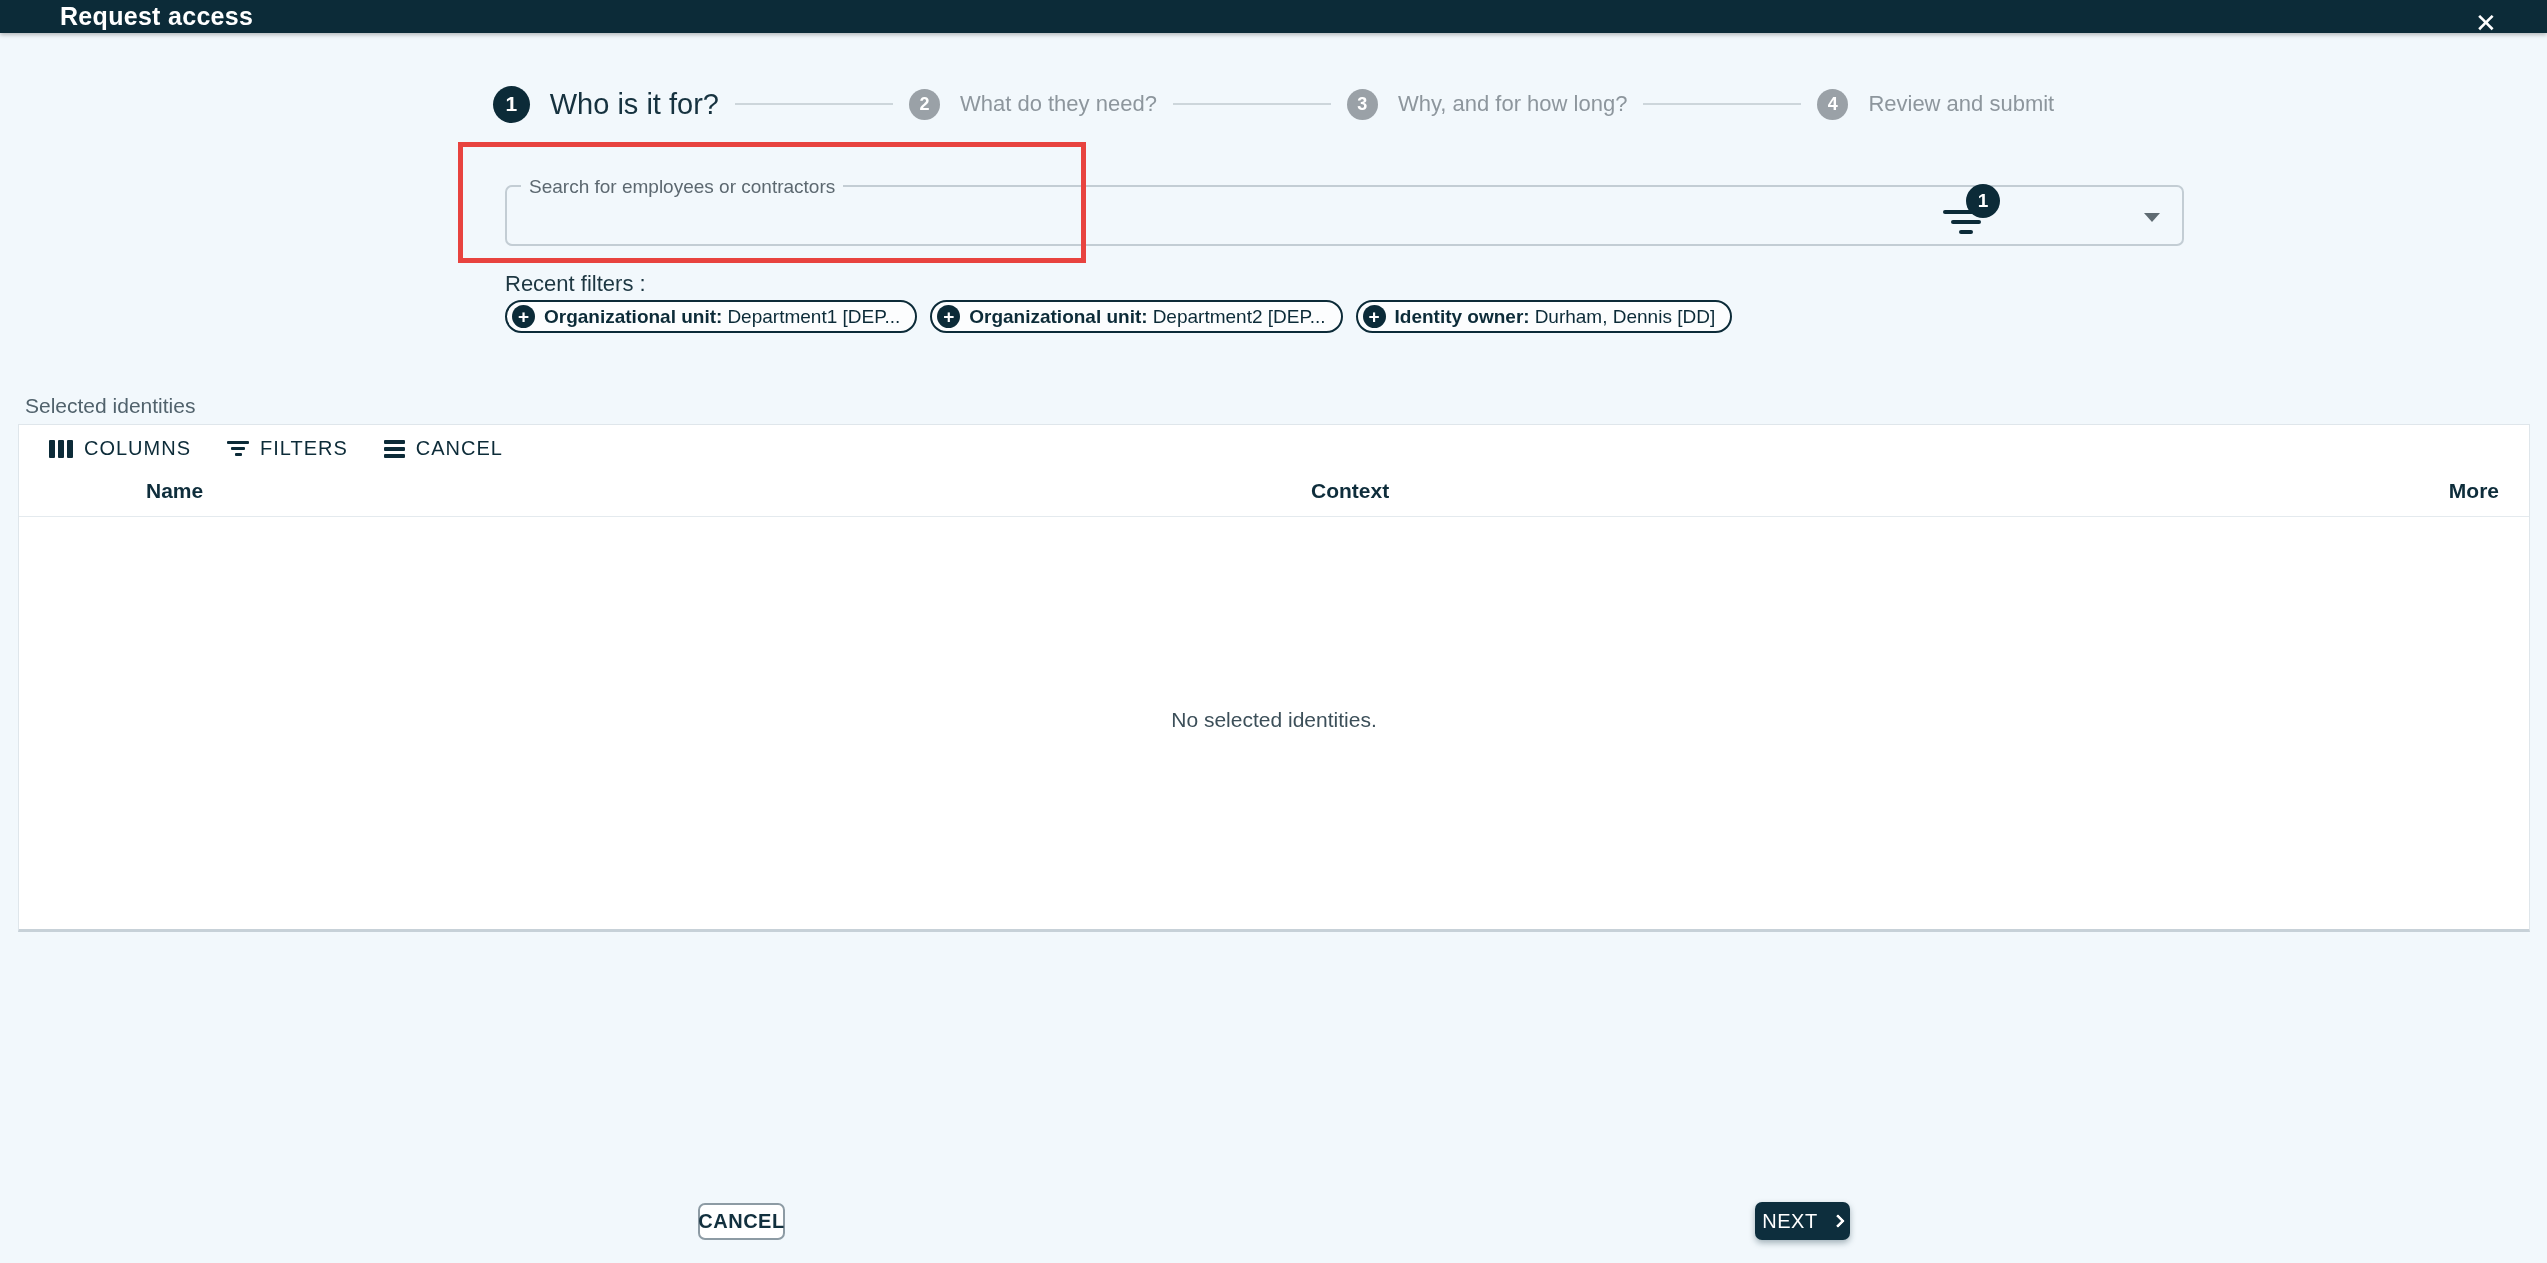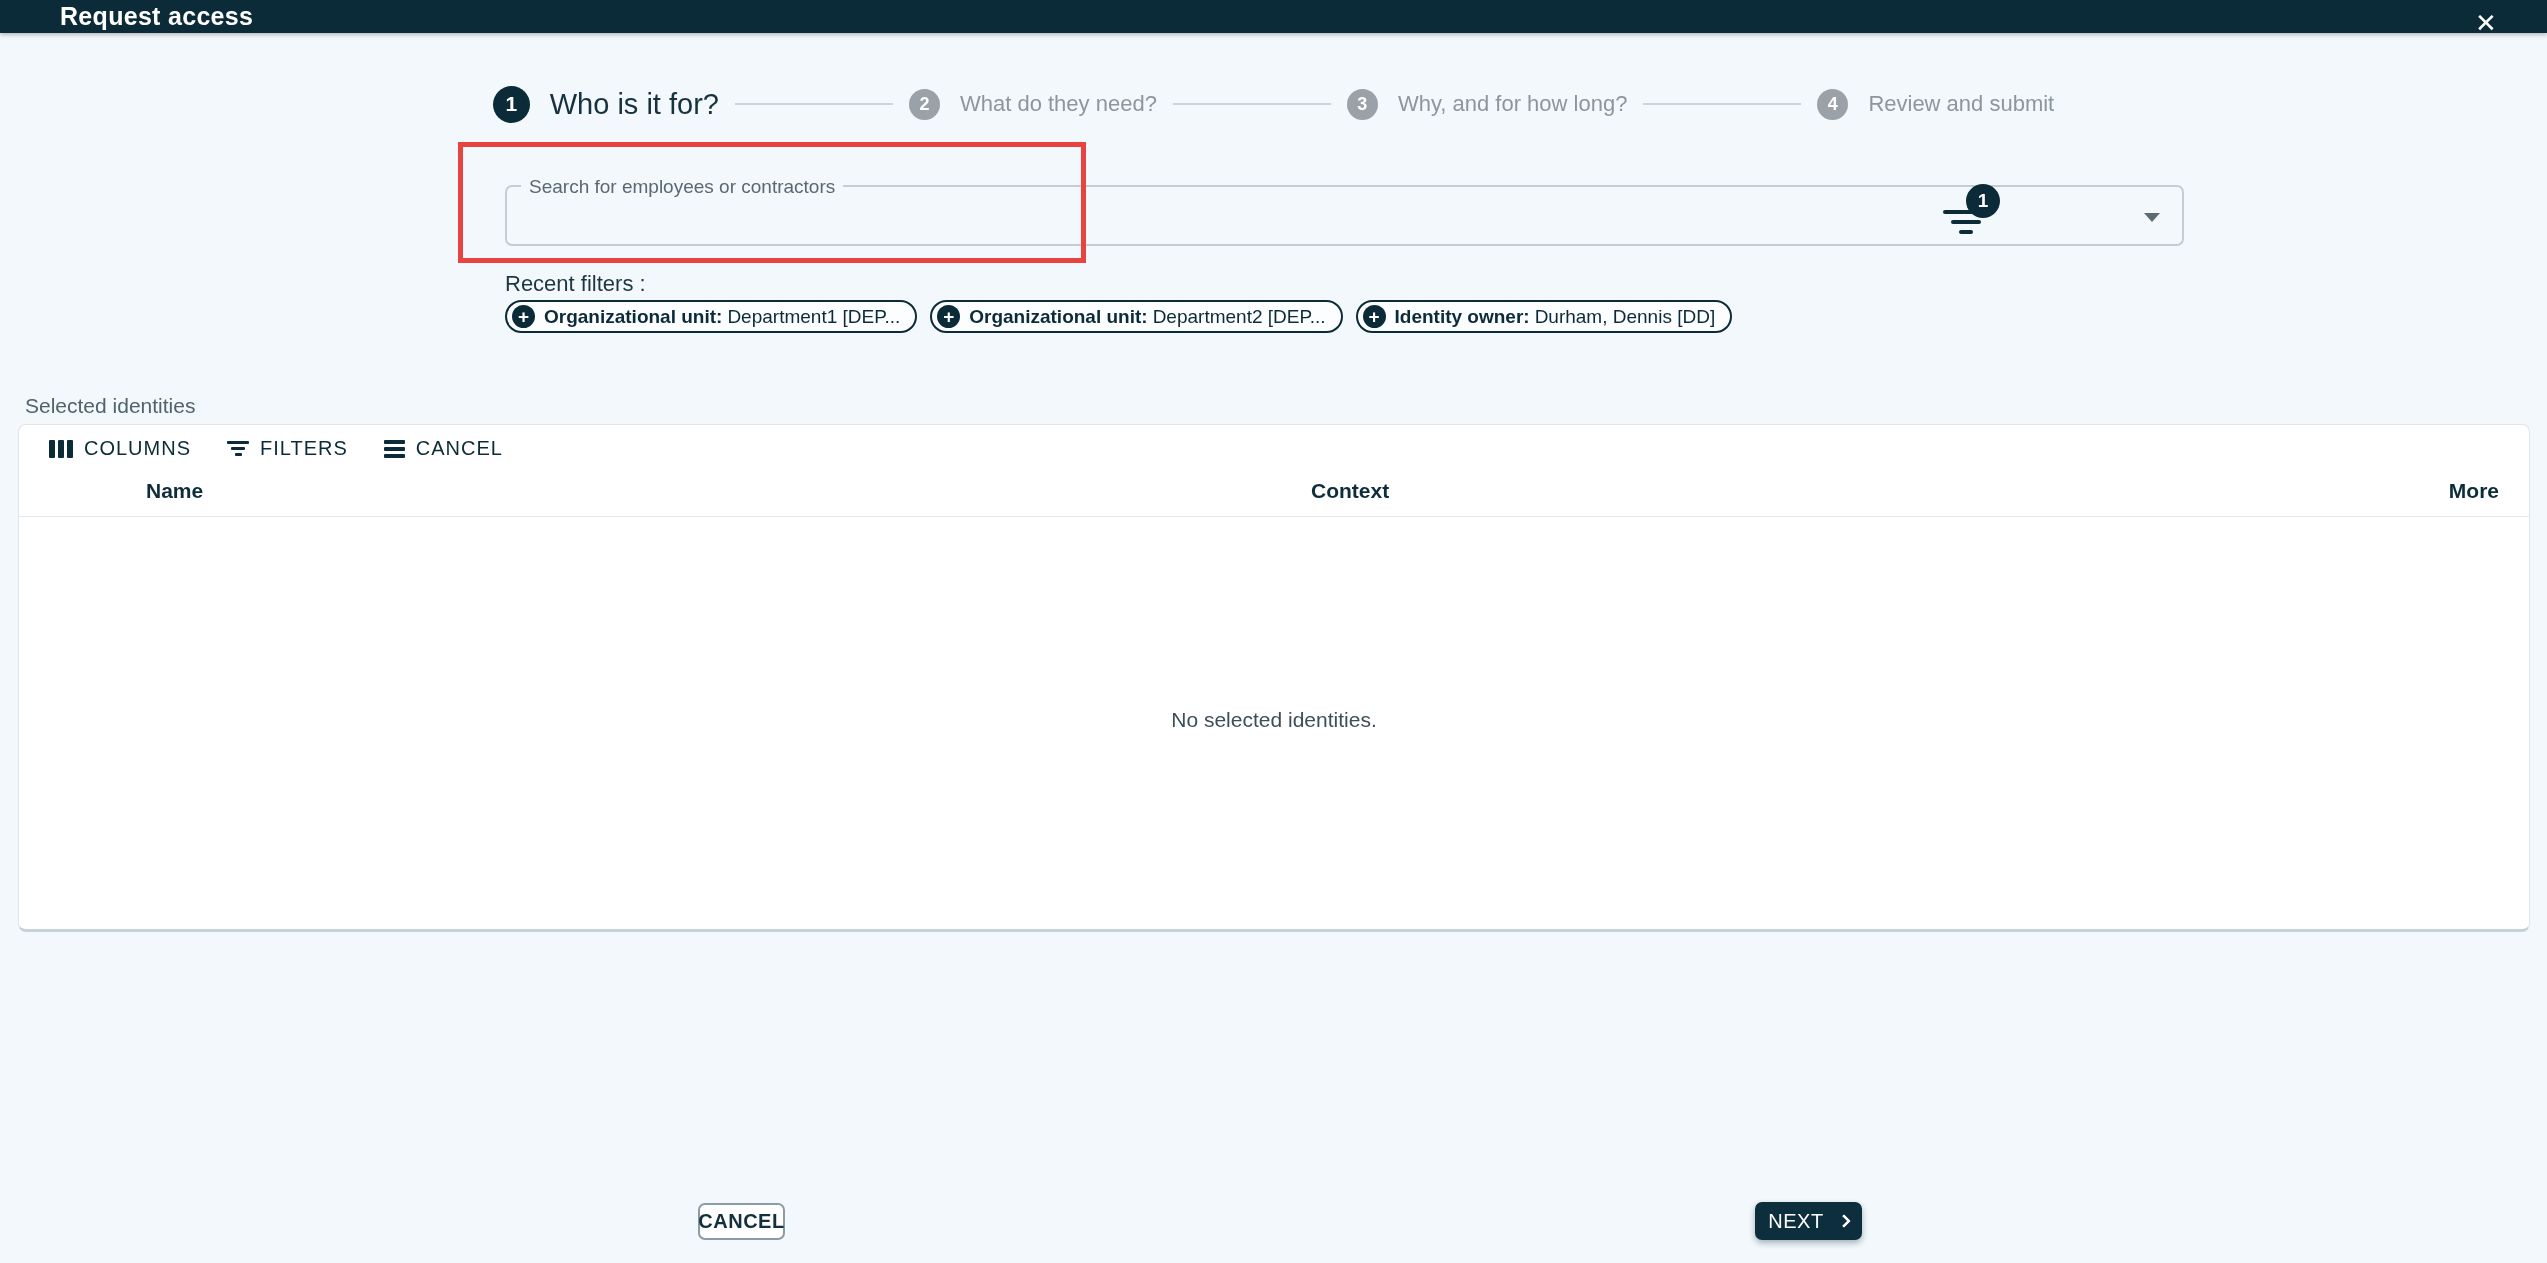--- a/index.html
+++ b/index.html
@@ -89,21 +89,21 @@
     width:23px; height:23px; border-radius:50%; background:#0c2b38; color:#fff;
     display:flex; align-items:center; justify-content:center; margin-right:9px;
     font-size:19px; font-weight:700; line-height:1; flex:none;
   }
   .filter-chip b { font-weight:700; margin-right:5px; }
   
   .section-title { position:absolute; left:25px; top:394px; font-size:21px; color:#51626c; }
   .grid-panel {
     position:absolute; left:18px; top:424px; width:2512px; height:508px;
     background:#ffffff; border:1px solid #dfe6eb; border-bottom:3px solid #c7d1d8;
-    border-radius:8px;
+    border-radius:0;
   }
   .grid-toolbar { position:absolute; left:30px; top:12px; display:flex; gap:36px; }
   .toolbar-btn {
     display:flex; align-items:center; gap:11px; font-size:20px; letter-spacing:1px;
     color:#0c2b38; font-weight:500; cursor:pointer;
   }
   .ic-columns { display:flex; gap:3px; }
   .ic-columns i { width:6px; height:18px; background:#0c2b38; border-radius:1px; }
   .ic-filterlist { display:flex; flex-direction:column; align-items:center; }
   .ic-filterlist i { display:block; height:3px; background:#0c2b38; border-radius:1px; margin:1.5px 0; }
@@ -126,21 +126,21 @@
     border:5px solid #e8433f; z-index:10; pointer-events:none;
   }
   
   .cancel-btn {
     position:absolute; left:698px; top:1203px; width:87px; height:37px;
     background:#ffffff; border:2px solid #8d9ba4; border-radius:7px;
     display:flex; align-items:center; justify-content:center;
     font-size:20px; letter-spacing:.5px; font-weight:700; color:#12303e; cursor:pointer;
   }
   .next-btn {
-    position:absolute; left:1755px; top:1202px; width:107px; height:38px;
+    position:absolute; left:1755px; top:1202px; width:95px; height:38px;
     background:#0d2e3d; border:none; border-radius:7px;
     display:flex; align-items:center; justify-content:center; gap:15px;
     font-size:20px; letter-spacing:.5px; font-weight:500; color:#ffffff; cursor:pointer;
     box-shadow:0 3px 6px rgba(13,46,61,.35);
   }
   .next-chevron {
     width:10px; height:10px; border-top:3px solid #fff; border-right:3px solid #fff;
     transform:rotate(45deg); border-radius:1px; flex:none;
   }
 </style>

